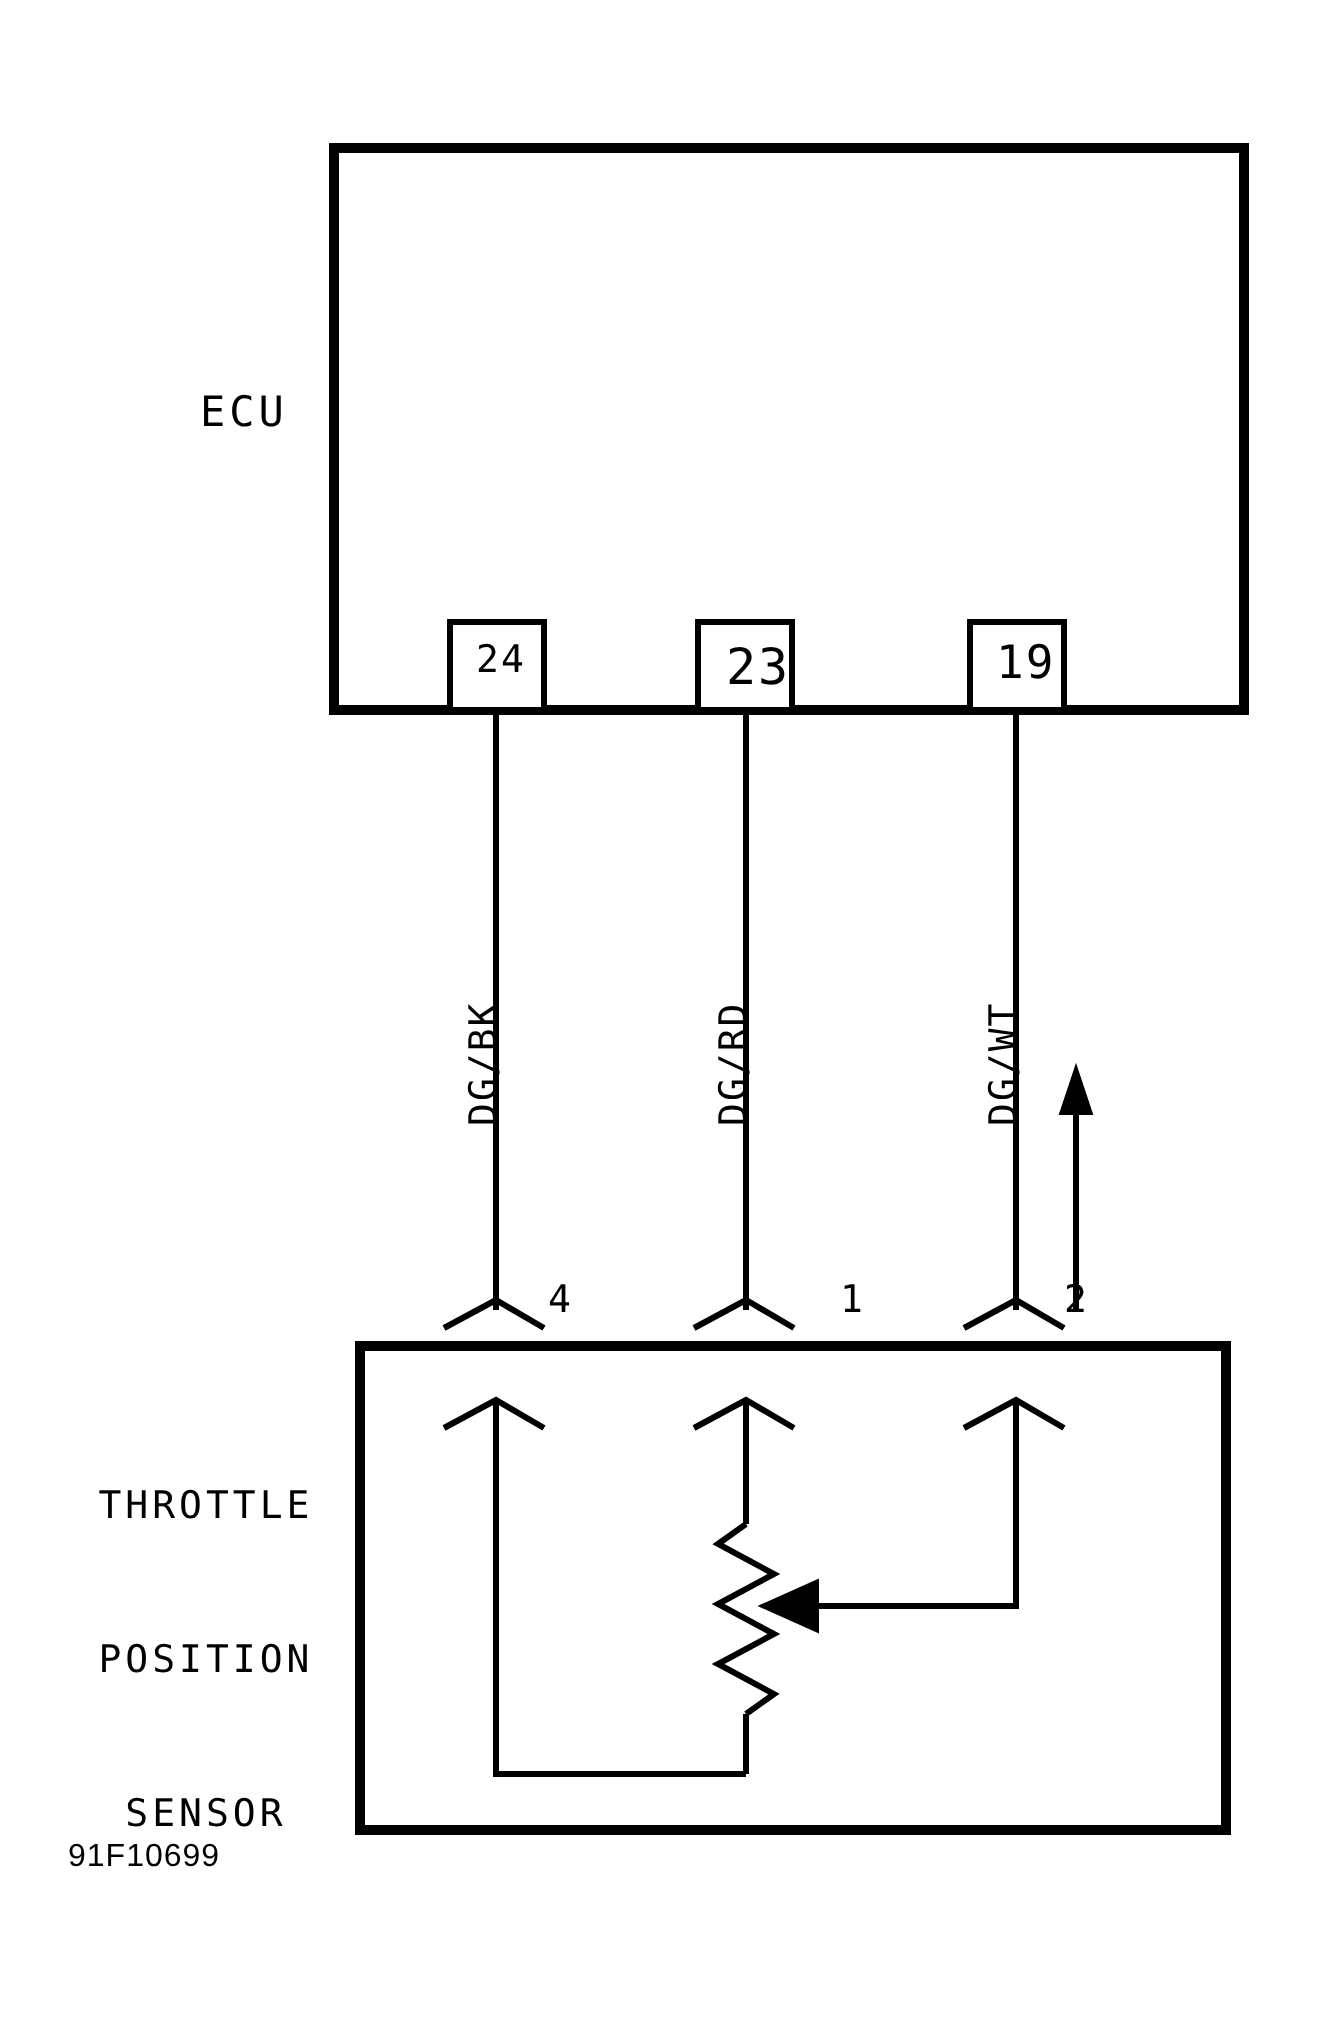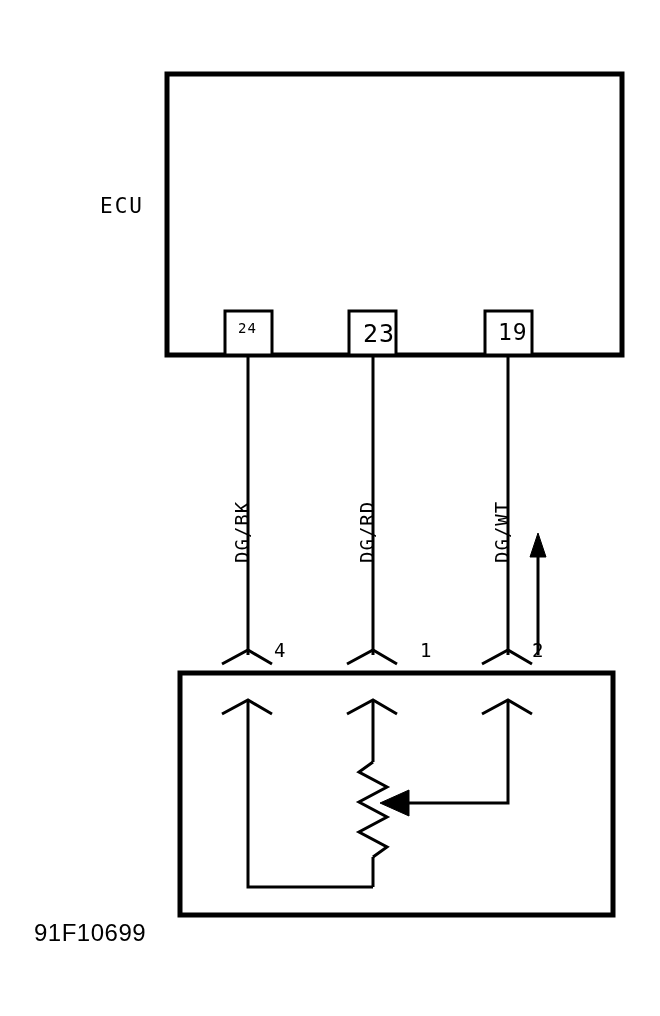--- a/index.html
+++ b/index.html
@@ -43,21 +43,21 @@
   .rot90 {
     transform: rotate(-90deg);
     transform-origin: left top;
   }
   #ecu-label {
     left: 100px;
     top: 196px;
     font-size: 21px;
     letter-spacing: 2px;
   }
-  #pin-num-24 { left: 238px; top: 321px; font-size: 14px; }
+  #pin-num-24 { left: 238px; top: 321px; font-size: 19px; }
   #pin-num-23 { left: 363px; top: 321px; font-size: 25px; }
   #pin-num-19 { left: 498px; top: 321px; font-size: 23px; }
 
   #wire-label-1 { left: 233px; top: 563px; font-size: 19px; letter-spacing: 1px; }
   #wire-label-2 { left: 358px; top: 563px; font-size: 19px; letter-spacing: 1px; }
   #wire-label-3 { left: 493px; top: 563px; font-size: 19px; letter-spacing: 1px; }
 
   #conn-num-4 { left: 274px; top: 641px; font-size: 19px; }
   #conn-num-1 { left: 420px; top: 641px; font-size: 19px; }
   #conn-num-2 { left: 532px; top: 641px; font-size: 19px; }
@@ -69,21 +69,21 @@
     letter-spacing: 2px;
     text-align: center;
     width: 140px;
     line-height: 1.35;
   }
   #sensor-title div { display: block; }
 
   #figure-caption {
     left: 34px;
     top: 921px;
-    font-size: 24px;
+    font-size: 16px;
     letter-spacing: 0.5px;
   }
 </style>
 </head>
 <body>
 
 <div id="diagram-root">
 
   <svg class="diagram-svg" viewBox="0 0 660 1016">
 
@@ -144,17 +144,20 @@
 
   <div class="txt mono rot90" id="wire-label-1">DG/BK</div>
   <div class="txt mono rot90" id="wire-label-2">DG/RD</div>
   <div class="txt mono rot90" id="wire-label-3">DG/WT</div>
 
   <div class="txt mono" id="conn-num-4">4</div>
   <div class="txt mono" id="conn-num-1">1</div>
   <div class="txt mono" id="conn-num-2">2</div>
 
   <div class="txt mono" id="sensor-title">
+    <div>THROTTLE</div>
+    <div>POSITION</div>
+    <div>SENSOR</div>
   </div>
 
   <div class="txt sans" id="figure-caption">91F10699</div>
 
 </div>
 
 </body></html>

